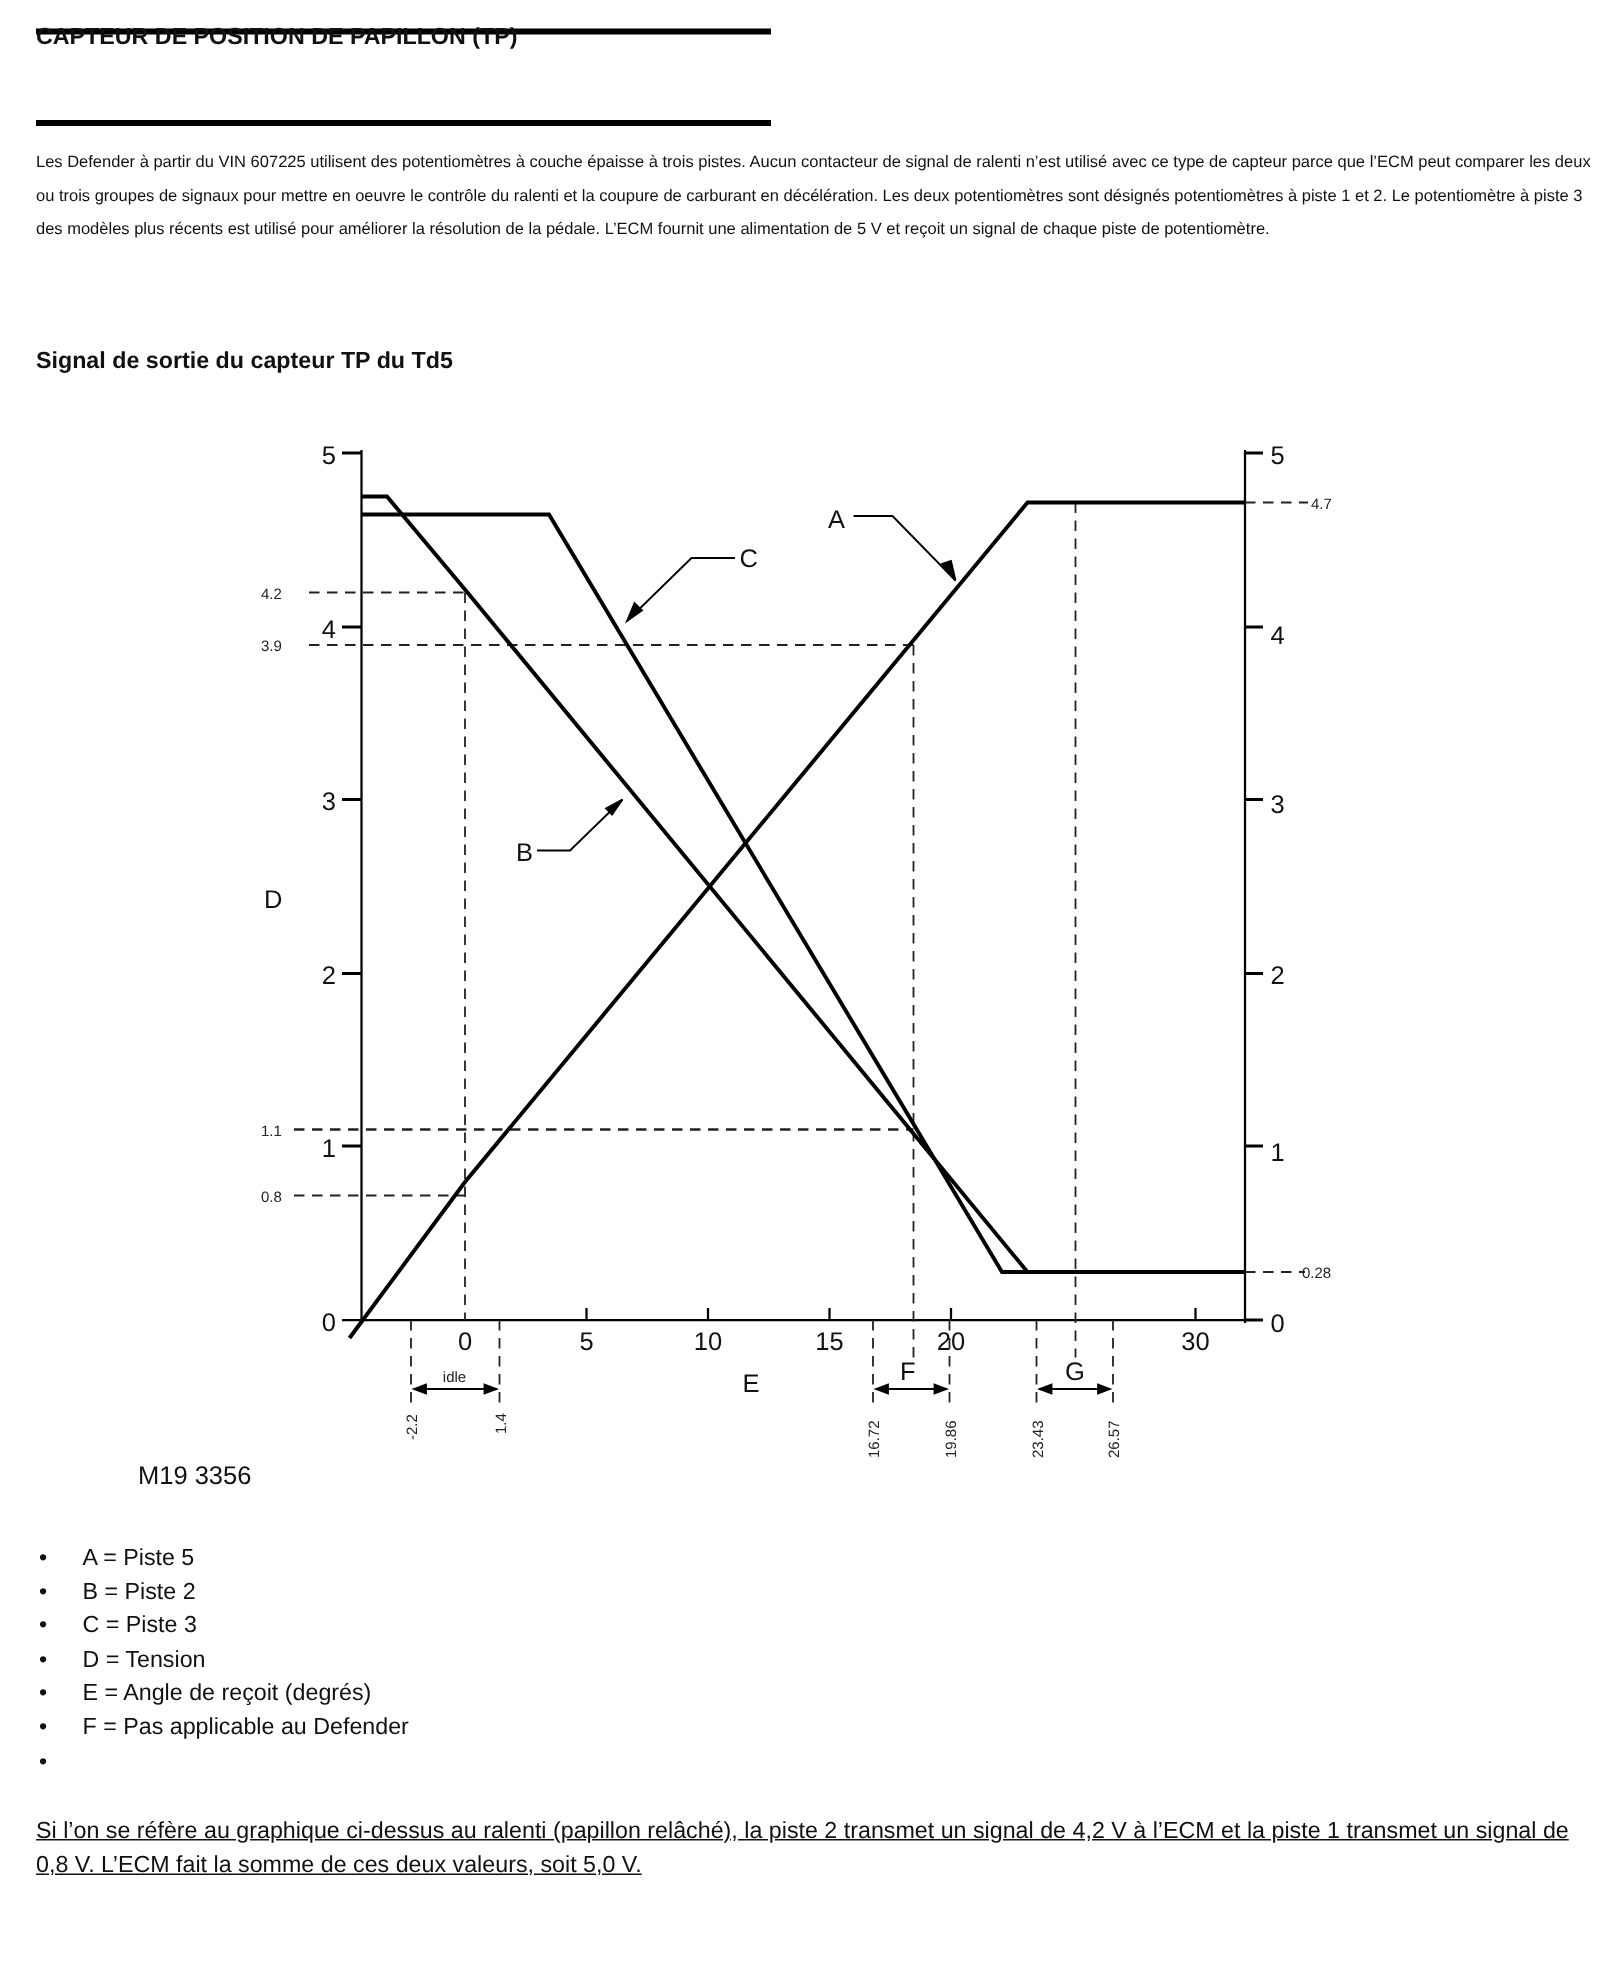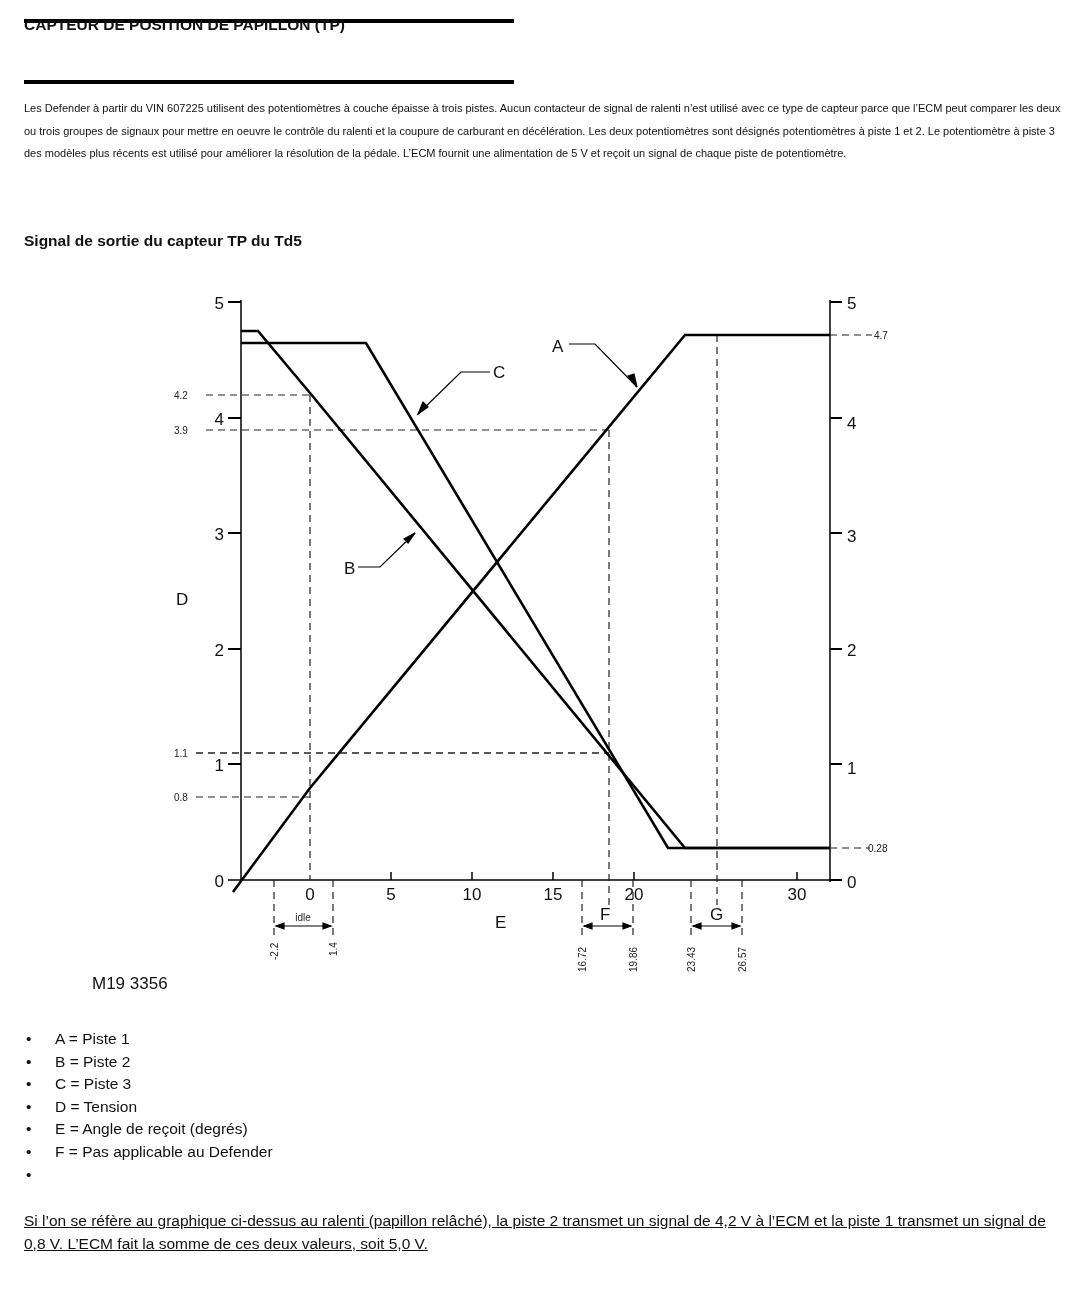--- a/index.html
+++ b/index.html
@@ -152,21 +152,21 @@
     <text transform="translate(586,972) rotate(-90)">16.72</text>
     <text transform="translate(637,972) rotate(-90)">19.86</text>
     <text transform="translate(695,972) rotate(-90)">23.43</text>
     <text transform="translate(746,972) rotate(-90)">26.57</text>
   </g>
 </svg>
 
 <div class="fig-id">M19 3356</div>
 
 <ul class="legend">
-  <li><span class="bullet">•</span><span>A = Piste 1</span></li>
+  <li><span class="bullet">•</span><span>A = Piste 5</span></li>
   <li><span class="bullet">•</span><span>B = Piste 2</span></li>
   <li><span class="bullet">•</span><span>C = Piste 3</span></li>
   <li><span class="bullet">•</span><span>D = Tension</span></li>
   <li><span class="bullet">•</span><span>E = Angle de reçoit (degrés)</span></li>
   <li><span class="bullet">•</span><span>F = Pas applicable au Defender</span></li>
   <li><span class="bullet">•</span></li>
 </ul>
 
 <div class="outro">Si l’on se réfère au graphique ci-dessus au ralenti (papillon relâché), la piste 2 transmet un signal de 4,2 V à l’ECM et la piste 1 transmet un signal de 0,8 V. L’ECM fait la somme de ces deux valeurs, soit 5,0 V.</div>
 

